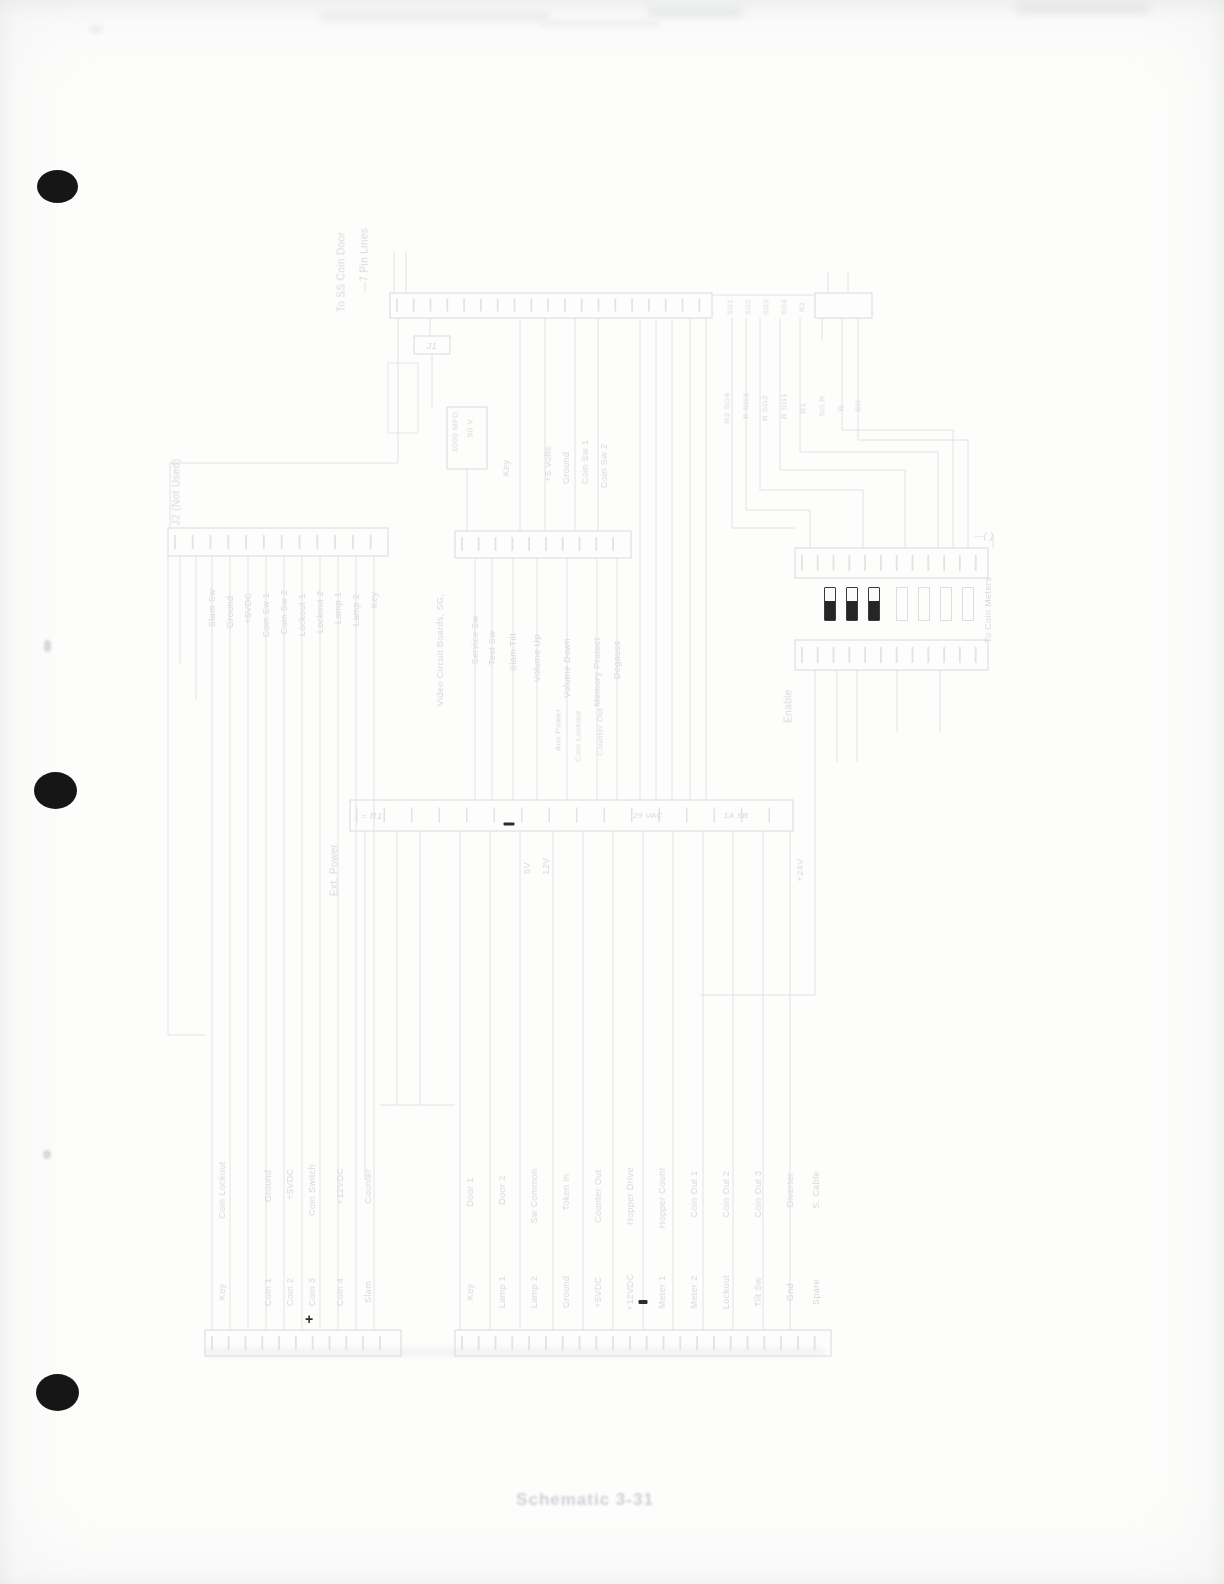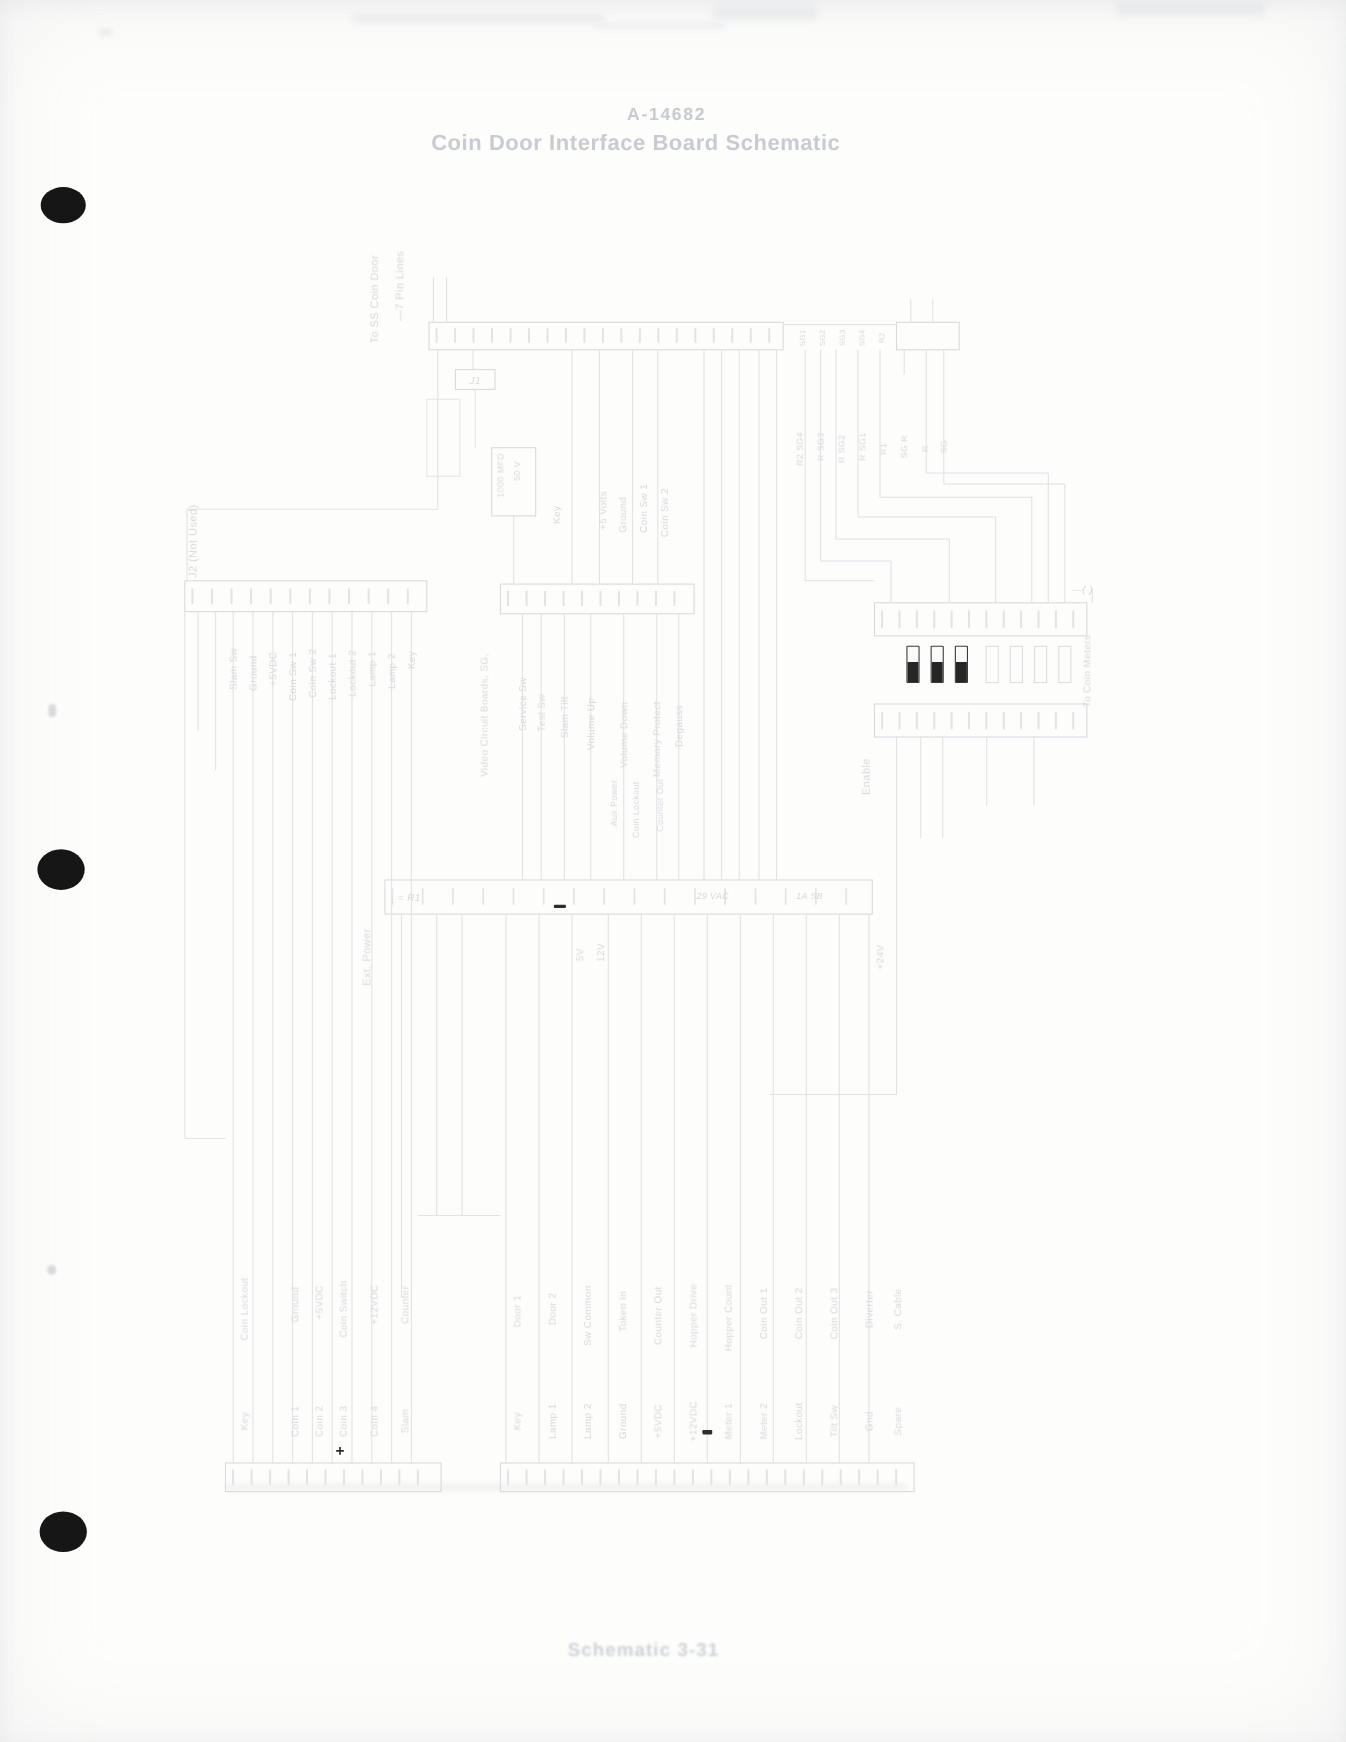--- a/index.html
+++ b/index.html
@@ -53,24 +53,20 @@
   <div class="smudge sm4"></div>
   <div class="smudge sm5"></div>
   <div class="smudge sm6"></div>
   <div class="smudge sm7"></div>
   <div class="smudge sm8"></div>
 
   <div class="hole h1"></div>
   <div class="hole h2"></div>
   <div class="hole h3"></div>
 
-  <div class="title-block">
-    <div class="t1">A-14682</div>
-    <div class="t2">Coin Door Interface Board Schematic</div>
-  </div>
 
   <svg class="schem-svg" viewBox="0 0 1224 1584" xmlns="http://www.w3.org/2000/svg">
 
     <g fill="none" stroke="#d8dadc" stroke-width="1">
       <rect x="390" y="293" width="322" height="25"></rect>
       <rect x="815" y="293" width="57" height="25"></rect>
       <rect x="168" y="528" width="220" height="28"></rect>
       <rect x="455" y="531" width="176" height="27"></rect>
       <rect x="795" y="548" width="193" height="30"></rect>
       <rect x="795" y="640" width="193" height="30"></rect>

